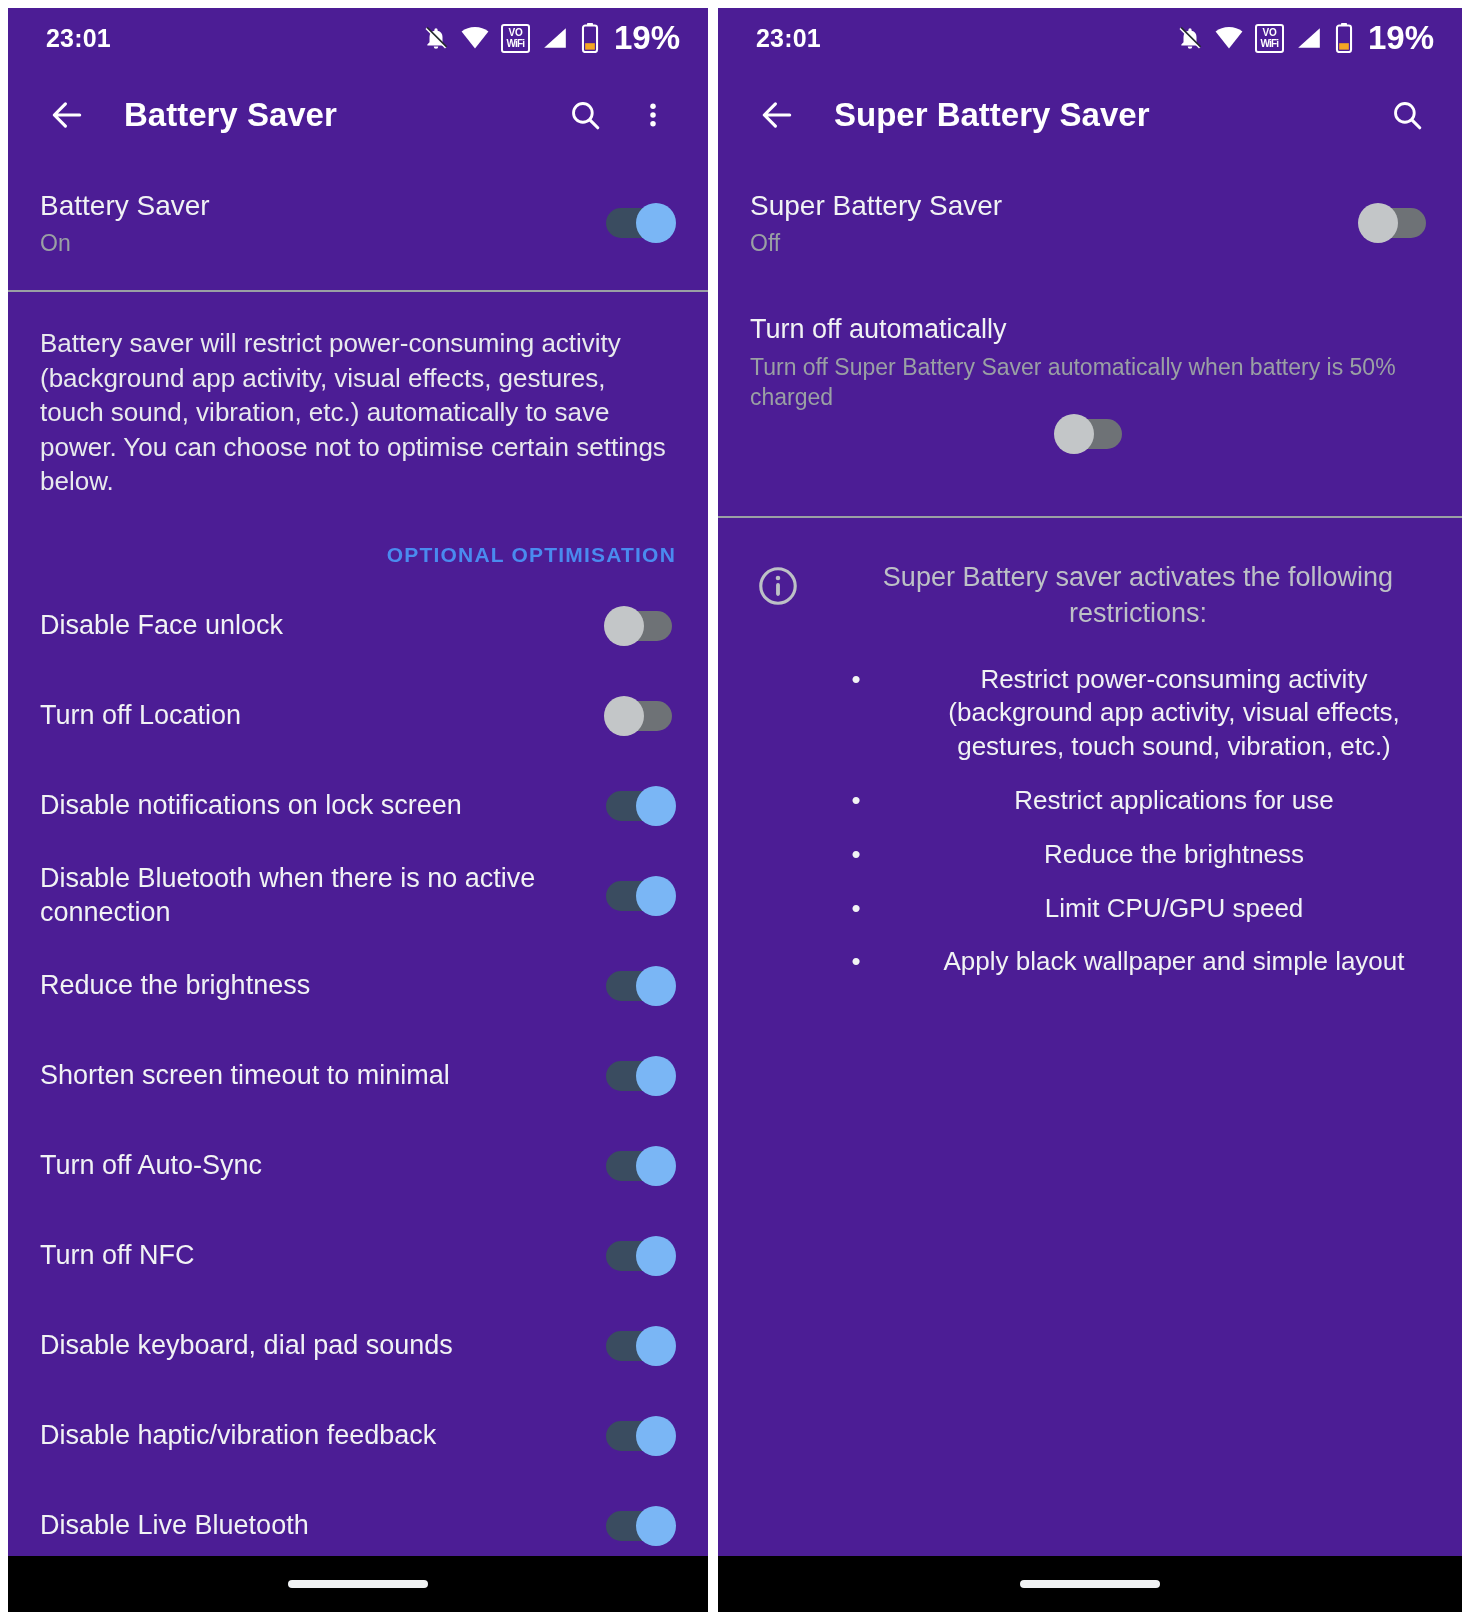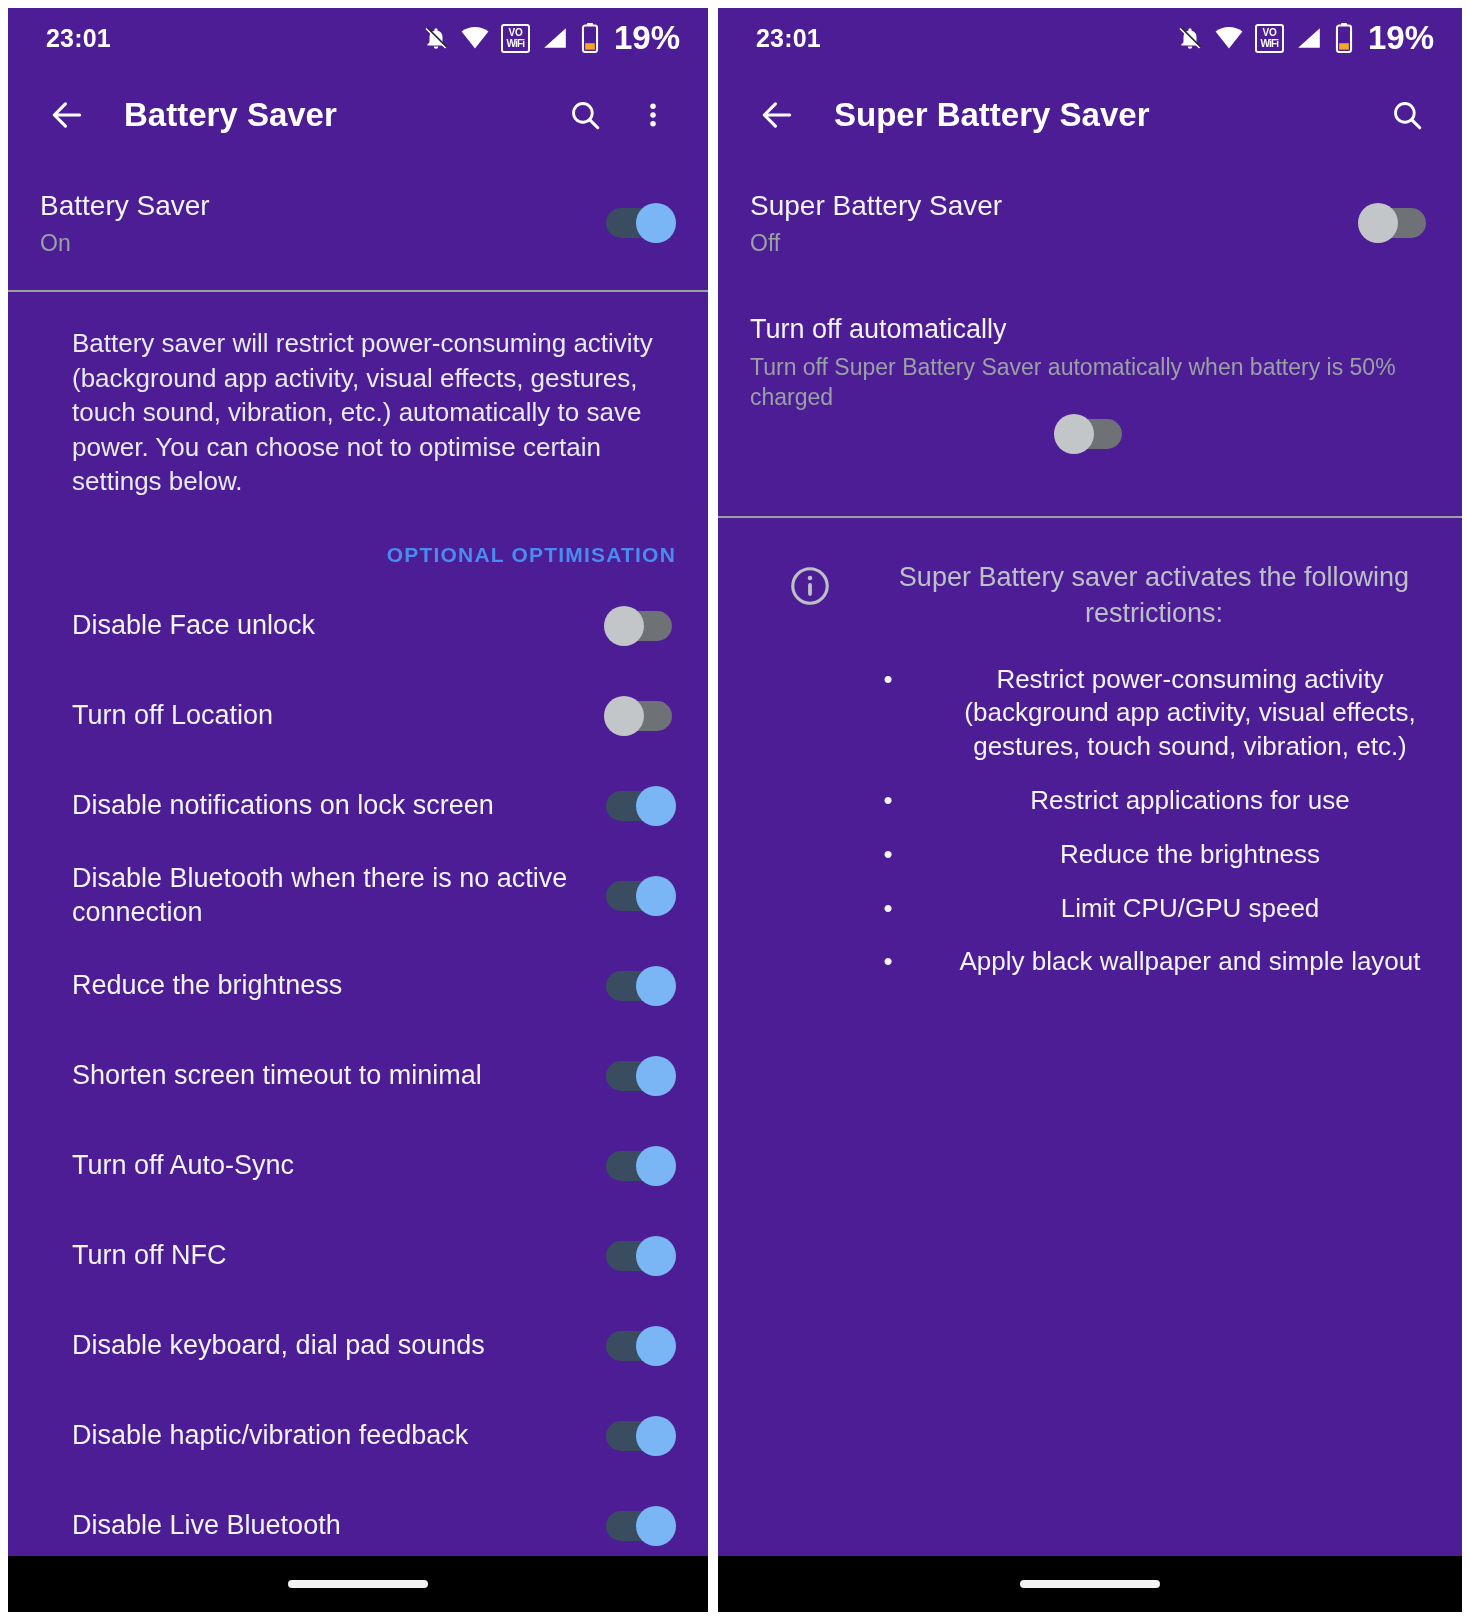--- a/index.html
+++ b/index.html
@@ -120,21 +120,20 @@
     height: 2px;
     background: #9aa0a4;
     width: 100%;
     flex: 0 0 2px;
   }
 
   .content {
     flex: 1 1 auto;
     overflow: hidden;
     position: relative;
-    padding-left: 32px;
   }
 
   
   .row {
     display: flex;
     align-items: center;
     padding: 0 30px 0 32px;
     box-sizing: border-box;
     min-height: 60px;
     cursor: pointer;

